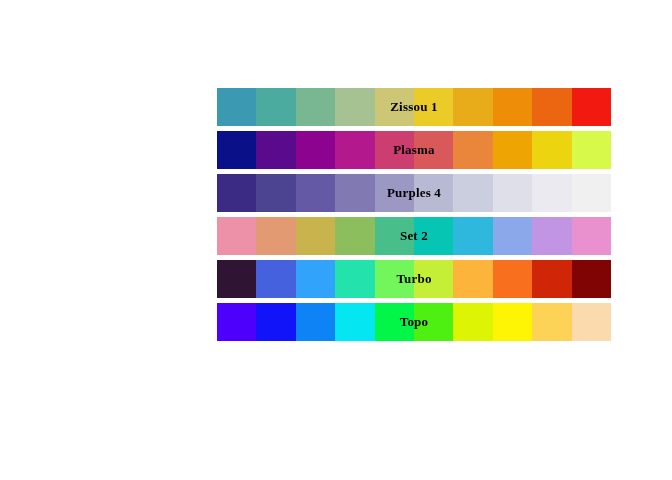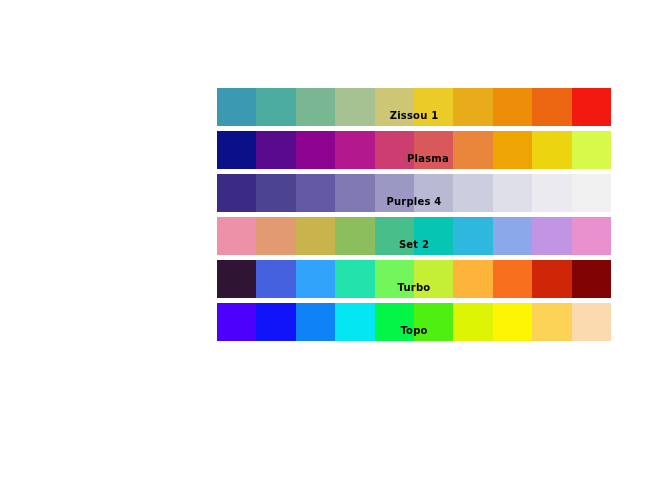--- a/index.html
+++ b/index.html
@@ -31,32 +31,33 @@
   .palette-row:last-child {
     margin-bottom: 0;
   }
   .swatch {
     flex: 1 1 0;
     height: 100%;
   }
   .palette-label {
     position: absolute;
     left: 0;
-    top: 8px;
+    top: 0;
     width: 100%;
     height: 100%;
     display: flex;
     align-items: center;
     justify-content: center;
-    font-size: 10px;
+    font-size: 13px;
     font-weight: bold;
     color: #000000;
     letter-spacing: 0.2px;
     pointer-events: none;
     white-space: nowrap;
+    font-family: Liberation Serif, serif;
   }
 </style>
 </head>
 <body style="background-color: rgb(255, 255, 255);">
 
 <div id="palette-figure">
 
   <div class="palette-row">
     <div class="swatch" style="background-color: rgb(59, 154, 178);"></div>
     <div class="swatch" style="background-color: rgb(75, 171, 159);"></div>
@@ -76,21 +77,21 @@
     <div class="swatch" style="background-color: rgb(10, 17, 136);"></div>
     <div class="swatch" style="background-color: rgb(90, 10, 141);"></div>
     <div class="swatch" style="background-color: rgb(140, 3, 143);"></div>
     <div class="swatch" style="background-color: rgb(179, 25, 141);"></div>
     <div class="swatch" style="background-color: rgb(204, 62, 112);"></div>
     <div class="swatch" style="background-color: rgb(217, 89, 90);"></div>
     <div class="swatch" style="background-color: rgb(234, 133, 60);"></div>
     <div class="swatch" style="background-color: rgb(238, 164, 3);"></div>
     <div class="swatch" style="background-color: rgb(236, 212, 17);"></div>
     <div class="swatch" style="background-color: rgb(214, 249, 74);"></div>
-    <div class="palette-label" style="color: rgb(0, 0, 0); margin-left: 14px;">Plasma</div>
+    <div class="palette-label" style="color: rgb(0, 0, 0);">Plasma</div>
   </div>
 
   <div class="palette-row">
     <div class="swatch" style="background-color: rgb(59, 43, 132);"></div>
     <div class="swatch" style="background-color: rgb(76, 68, 144);"></div>
     <div class="swatch" style="background-color: rgb(100, 89, 164);"></div>
     <div class="swatch" style="background-color: rgb(129, 121, 177);"></div>
     <div class="swatch" style="background-color: rgb(155, 153, 196);"></div>
     <div class="swatch" style="background-color: rgb(184, 185, 211);"></div>
     <div class="swatch" style="background-color: rgb(202, 206, 222);"></div>

